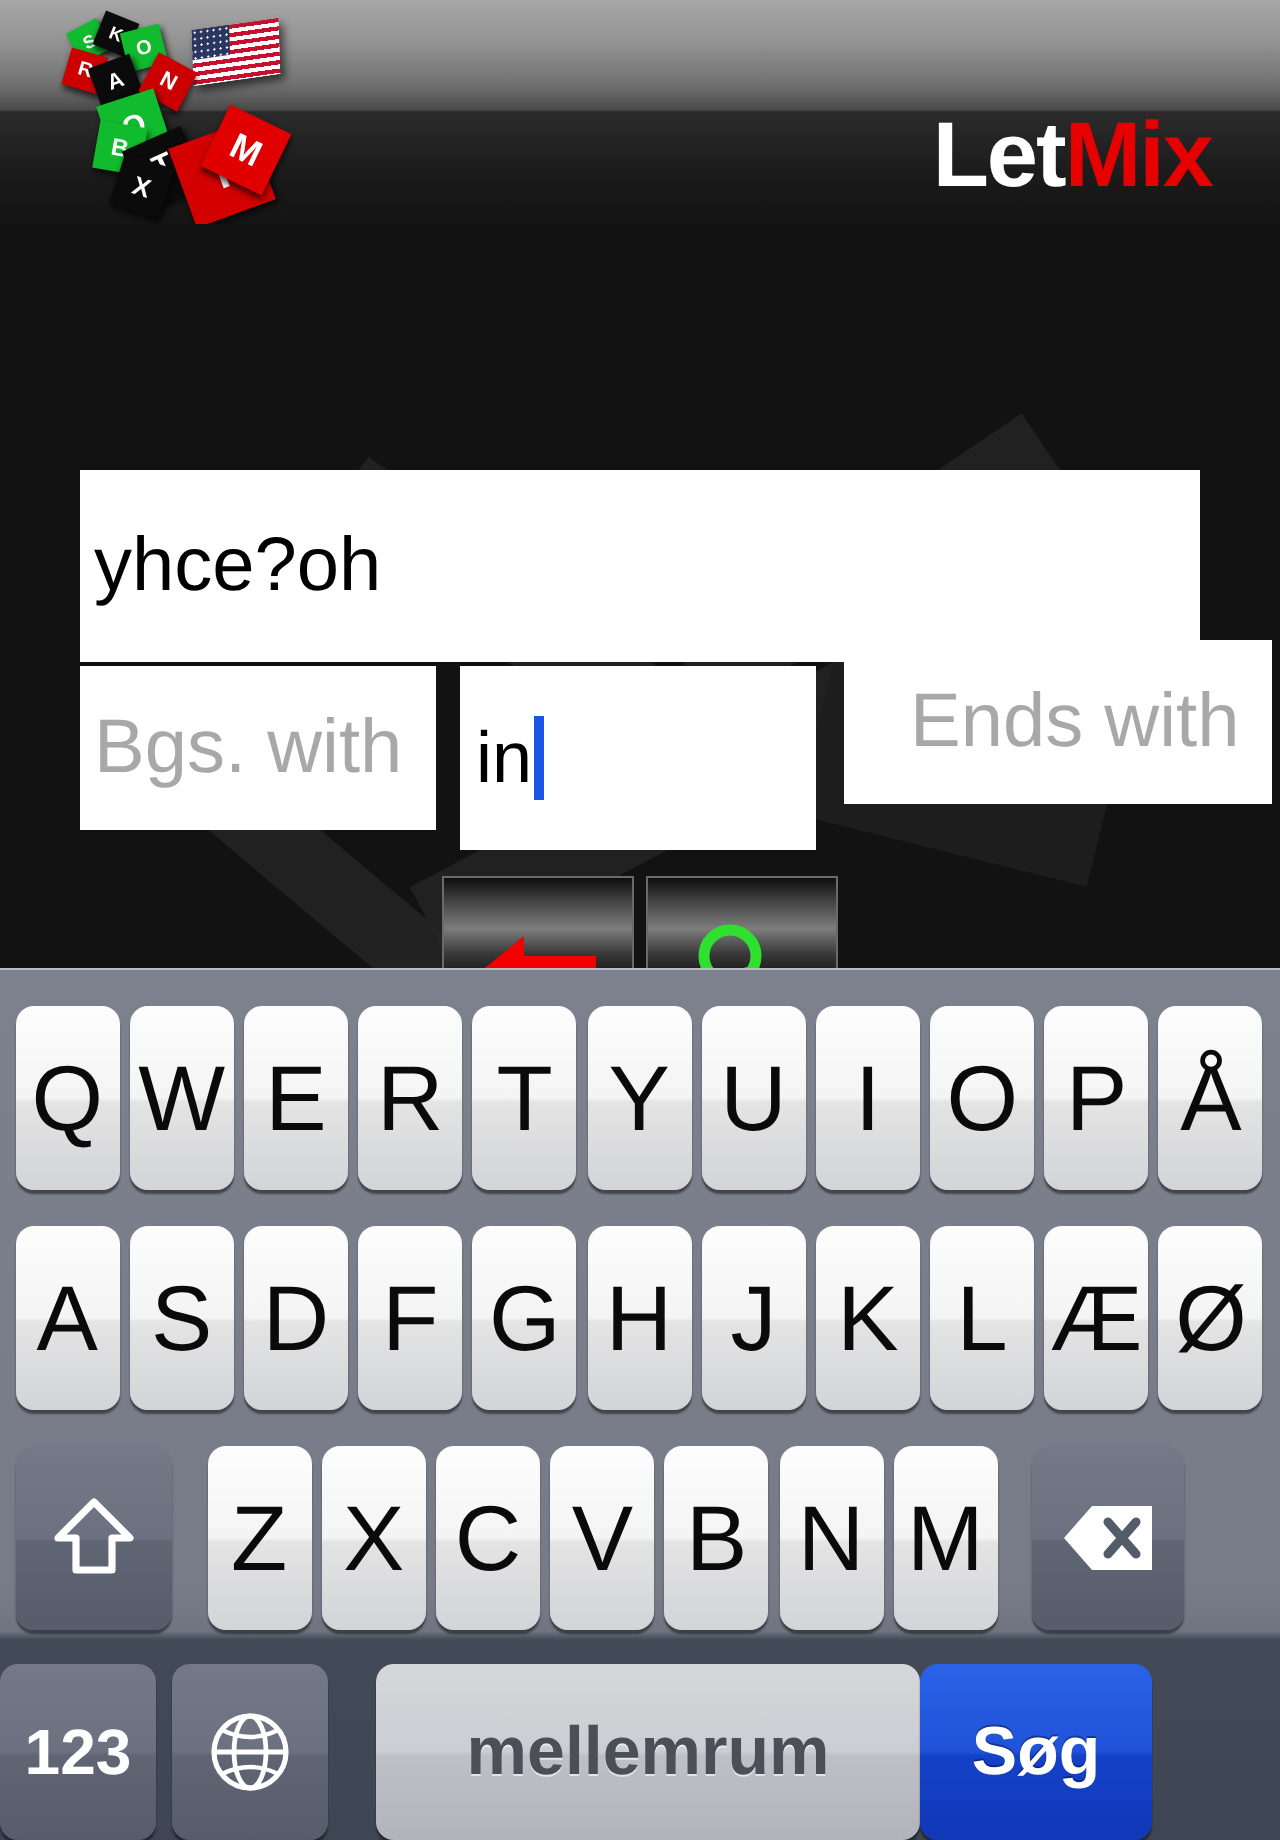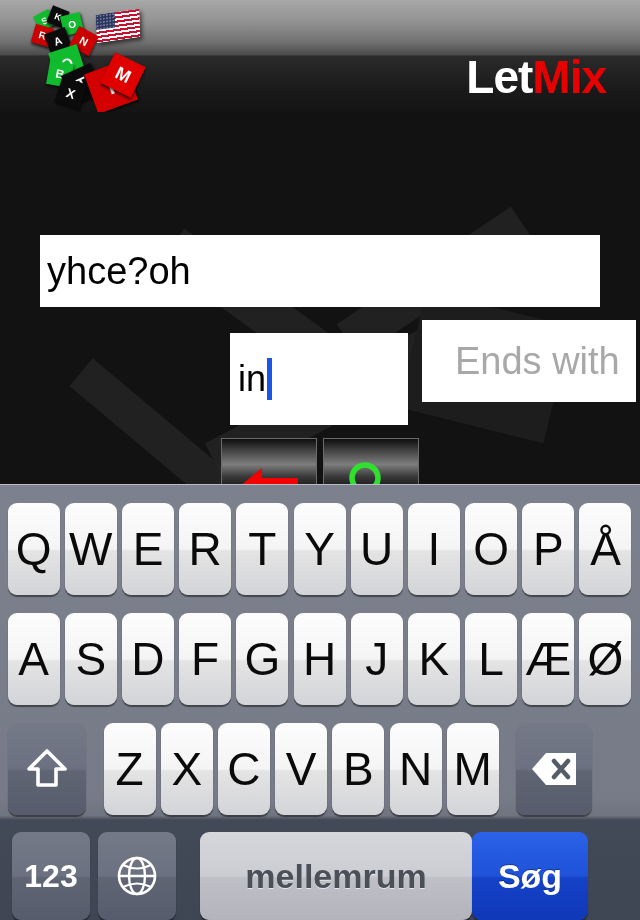--- a/index.html
+++ b/index.html
@@ -68,21 +68,21 @@
   .wm2 { position:absolute; background:#1d1d1d; }
 
   
   .fld {
     position: absolute; background:#fff; border:1px solid #ffffff;
     display:flex; align-items:center;
     font-size: 38px; color:#000; padding-left: 6px;
     overflow:hidden; white-space:nowrap;
   }
   .fld.ph { color:#a8a8a8; }
-  #word-field { left:40px; top:123px; width:560px; height:72px; }
+  #word-field { left:40px; top:123px; width:560px; height:96px; }
   #begins-field { left:40px; top:221px; width:178px; height:82px; }
   #contains-field { left:230px; top:221px; width:178px; height:92px; font-size:36px; padding-left:7px;}
   #ends-field { left:422px; top:208px; width:214px; height:82px;padding-left:32px; }
   .caret {
     display:inline-block; width:5px; height:42px; background:#1956e8;
     vertical-align:middle; margin-left:1px;
   }
 
   
   .abtn {
@@ -122,21 +122,21 @@
   #krow2 { padding-left:5px; }
   #krow3 .key.ltr { width:52px; margin:0 2.6px; }
   #krow3 { padding-left:0px; }
 
   .key.dark {
     background: linear-gradient(to bottom, #737986 0%, #6b7180 50%, #5f6573 52%, #565c6b 100%);
     color:#ffffff;
   }
   #shift-key { width:78px; margin-left:8px; margin-right:15px; }
   #backspace-key { width:76px; margin-left:15px; }
-  #num-key { width:78px; height:88px; margin-left:12px; font-size:32px; font-weight:bold; }
+  #num-key { width:78px; height:88px; margin-left:0; font-size:32px; font-weight:bold; }
   #globe-key { width:78px; height:88px; margin-left:8px; }
   #space-key {
     width:272px; height:88px; margin-left:24px; font-size:34px;
     color:#4b4f58; font-weight:bold;
     background: linear-gradient(to bottom, #d6d7db 0%, #cccdd2 50%, #bfc0c6 52%, #b3b4bb 100%);
     text-shadow: 0 1px 0 rgba(255,255,255,0.6);
   }
   #return-key {
     width:116px; height:88px; font-size:34px; font-weight:bold;
     color:#ffffff;
@@ -180,20 +180,23 @@
     <div class="wm" style="left:150px;top:180px;width:230px;height:42px;transform:rotate(36deg);"></div>
     <div class="wm" style="left:330px;top:150px;width:210px;height:40px;transform:rotate(-34deg);"></div>
     <div class="wm" style="left:200px;top:268px;width:260px;height:44px;transform:rotate(-28deg);"></div>
     <div class="wm2" style="left:410px;top:195px;width:150px;height:120px;transform:rotate(14deg);"></div>
     <div class="wm" style="left:60px;top:300px;width:180px;height:36px;transform:rotate(40deg);"></div>
 
     <div class="fld" id="word-field">
         <span>yhce?oh</span>
       </div>
 
+    <div class="fld ph" id="begins-field">
+        <span>Bgs. with</span>
+      </div>
 
     <div class="fld" id="contains-field">
         <span>in</span>
         <span class="caret"></span>
       </div>
 
     <div class="fld ph" id="ends-field">
         <span>Ends with</span>
       </div>
 

